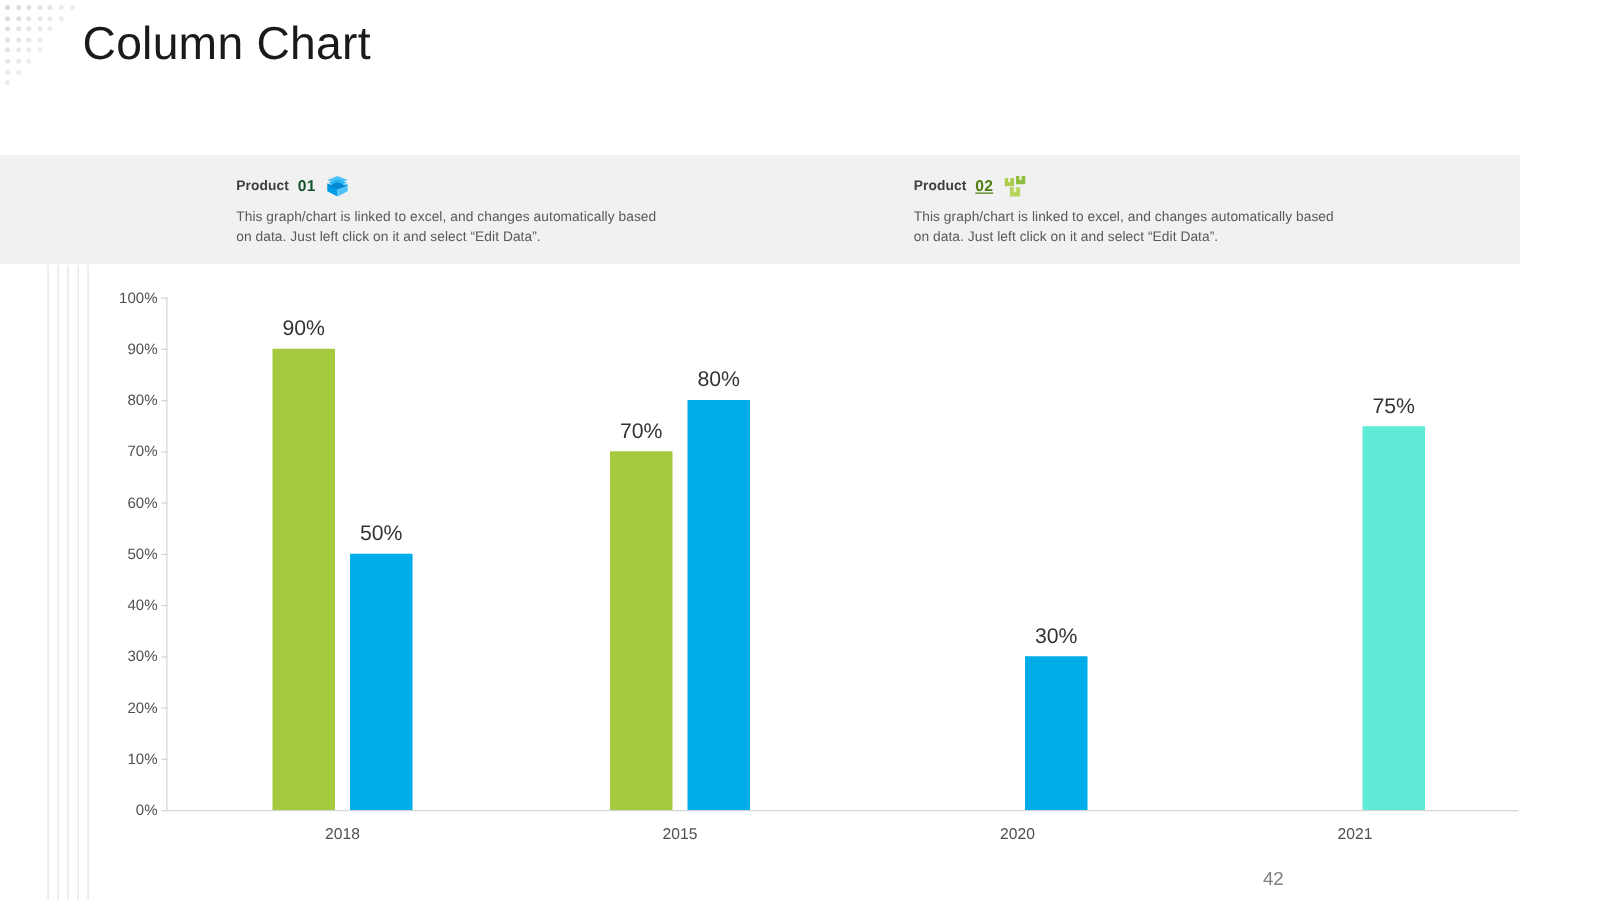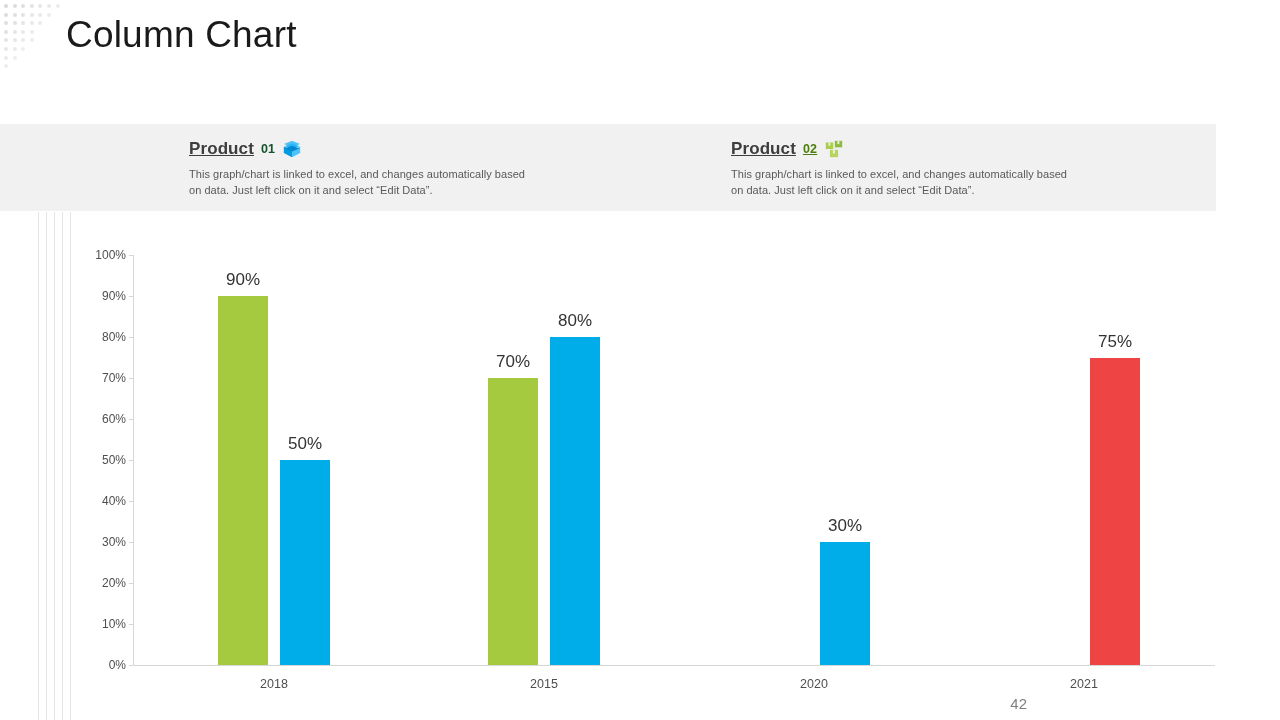--- a/index.html
+++ b/index.html
@@ -28,36 +28,36 @@
   
   #legend-banner {
     position:absolute; left:0px; top:124px; width:1216px; height:87px;
     background:#f1f1f1;
   }
   .legend-block { position:absolute; top:17px; }
   .legend-block.b1 { left:189px; }
   .legend-block.b2 { left:731px; }
   .legend-head { display:flex; align-items:center; gap:7px; height:16px; }
   .legend-title {
-    font-size:17px; font-weight:bold; color:#3d3d3d; letter-spacing:.1px;text-decoration:underline;
+    font-size:11px; font-weight:bold; color:#3d3d3d; letter-spacing:.1px;
   }
   .legend-num { font-size:12.5px; font-weight:bold; letter-spacing:.2px; }
   .legend-num.teal { color:#14532d; }
   .legend-num.orange { color:#4d7c0f;text-decoration:underline; }
   .legend-icon { width:20px; height:18px; display:block; }
   .legend-desc {
     margin-top:9px; font-size:11px; color:#595959;
     line-height:16px; width:345px; letter-spacing:.05px;
   }
 
   
   .vline { position:absolute; top:212px; width:1px; height:508px; background:#e4e4e6; }
 
   
-  #chart { position:absolute; left:0; top:228px; width:1280px; height:480px; }
+  #chart { position:absolute; left:0; top:211px; width:1280px; height:480px; }
   #plot-frame {
     position:absolute; left:133px; top:27px; width:1082px; height:411px;
     border-left:1px solid #d7d7d7; border-bottom:1px solid #d7d7d7;
   }
   .ytick {
     position:absolute; right:calc(100% + 8px);
     font-size:12px; color:#4f4f4f; white-space:nowrap;
     transform:translateY(-50%); text-align:right;
   }
   .ytick-mark { position:absolute; left:-5px; width:5px; height:1px; background:#d7d7d7; }
@@ -217,21 +217,21 @@
             </div>
             <div class="xtick">2015</div>
           </div>
           <div class="group" style="left: 624px; width: 112px;">
             <div class="bar blue" style="height: 30%; background: rgb(0, 173, 233);">
               <span class="bar-label">30%</span>
             </div>
             <div class="xtick">2020</div>
           </div>
           <div class="group" style="left: 894px; width: 112px;">
-            <div class="bar blue" style="height: 75%; background: #ef4444;">
+            <div class="bar blue" style="height: 75%; background: #5eead4;">
               <span class="bar-label">75%</span>
             </div>
             <div class="xtick">2021</div>
           </div>
         </div>
     </div>
   </div>
 
   <div id="page-number">42</div>
 

